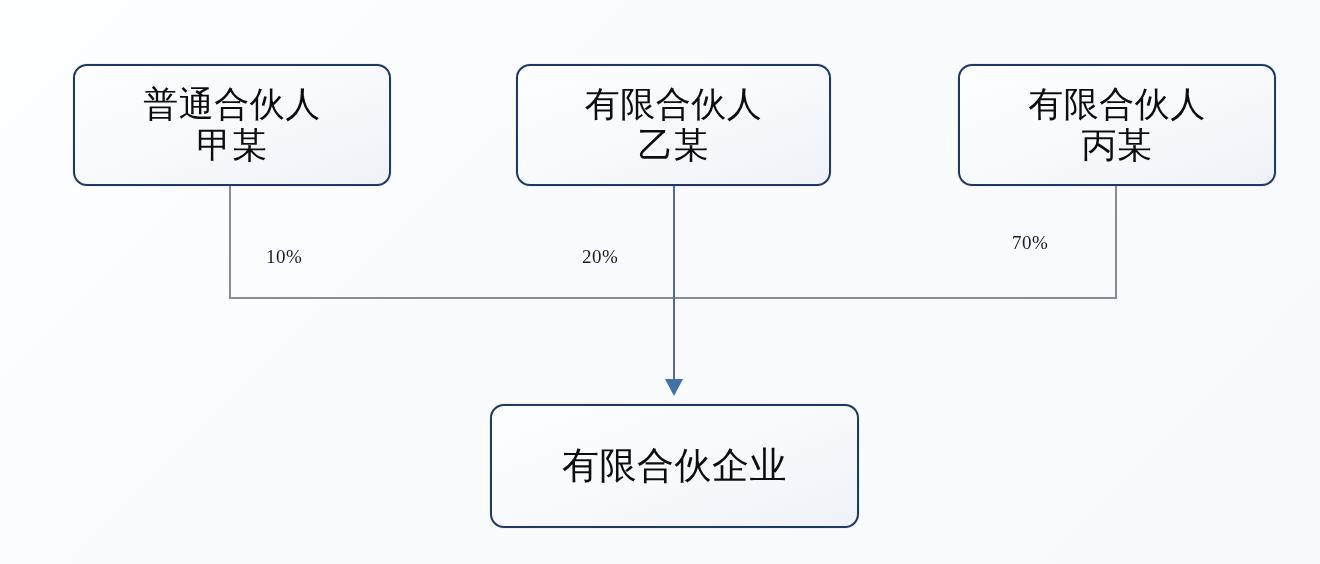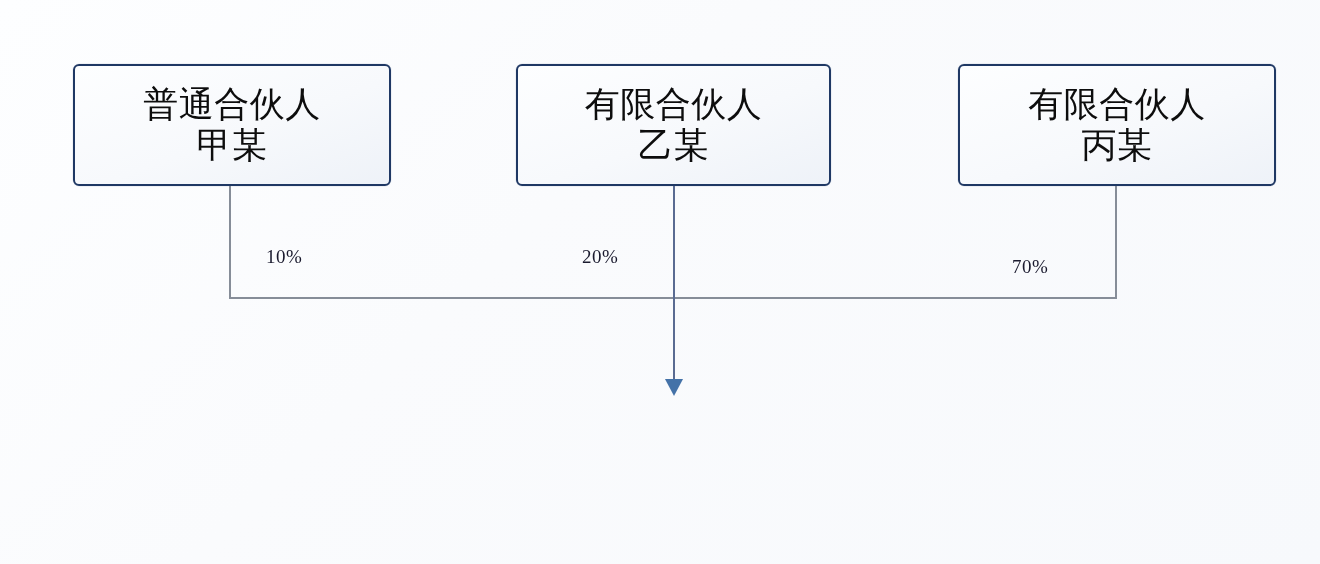--- a/index.html
+++ b/index.html
@@ -14,21 +14,21 @@
     background: linear-gradient(135deg, #fdfeff 0%, #fafbfd 40%, #f7f9fc 100%);
     overflow: hidden;
     font-family: "Liberation Serif", "DejaVu Serif", serif;
   }
 
   
   .node {
     position: absolute;
     box-sizing: border-box;
     border: 2px solid #1f3864;
-    border-radius: 6px;
+    border-radius: 14px;
     background: linear-gradient(160deg, #fdfeff 0%, #f7f9fc 55%, #eef2f8 100%);
     display: flex;
     align-items: center;
     justify-content: center;
     text-align: center;
     color: #0d0d0d;
     line-height: 1.18;
     letter-spacing: 0.5px;
     box-shadow: 0 0 0 0.5px rgba(31,56,100,0.12);
   }
@@ -82,21 +82,21 @@
   
   .pct {
     position: absolute;
     font-size: 19px;
     color: #1a1a2e;
     white-space: nowrap;
     letter-spacing: 0.5px;
   }
   #pct-10 { left: 266px;  top: 246px; }
   #pct-20 { left: 582px;  top: 246px; }
-  #pct-70 { left: 1012px; top: 256px; }
+  #pct-70 { left: 1012px; top: 232px; }
 </style>
 </head>
 <body>
 
 <div id="canvas">
 
   <div class="node" id="node-gp">
     <span class="node-text">普通合伙人
 甲某</span>
   </div>
@@ -114,14 +114,17 @@
   <div class="line-v-gray" id="drop-gp"></div>
   <div class="line-v-gray" id="drop-lp2"></div>
   <div class="line-h-gray" id="rail"></div>
   <div class="line-v-blue" id="drop-lp1"></div>
   <div id="arrowhead"></div>
 
   <div class="pct" id="pct-10">10%</div>
   <div class="pct" id="pct-20">20%</div>
   <div class="pct" id="pct-70">70%</div>
 
+  <div class="node" id="node-entity">
+    <span class="node-text">有限合伙企业</span>
+  </div>
 
 </div>
 
 </body></html>

